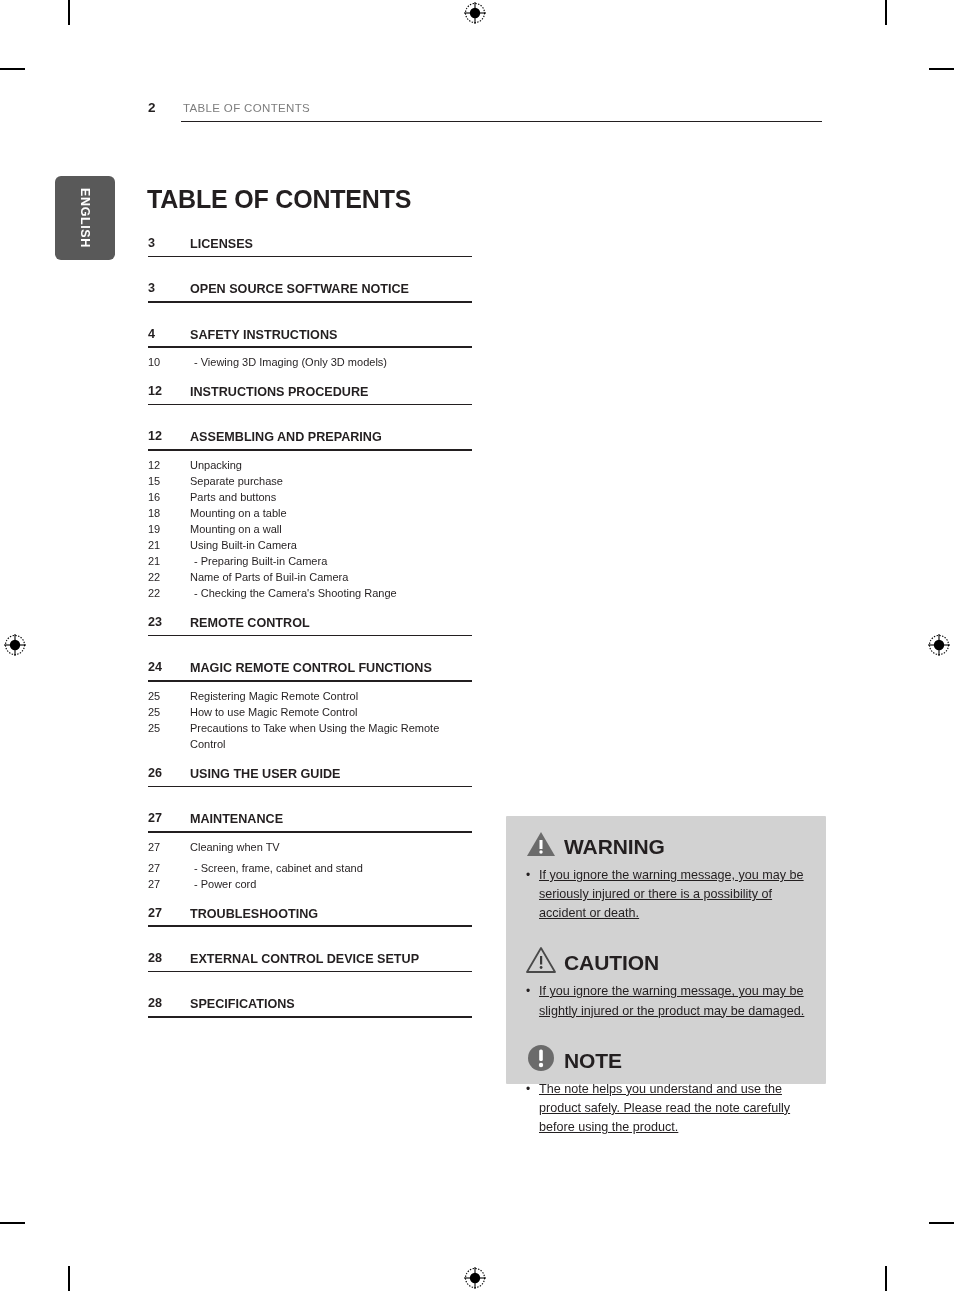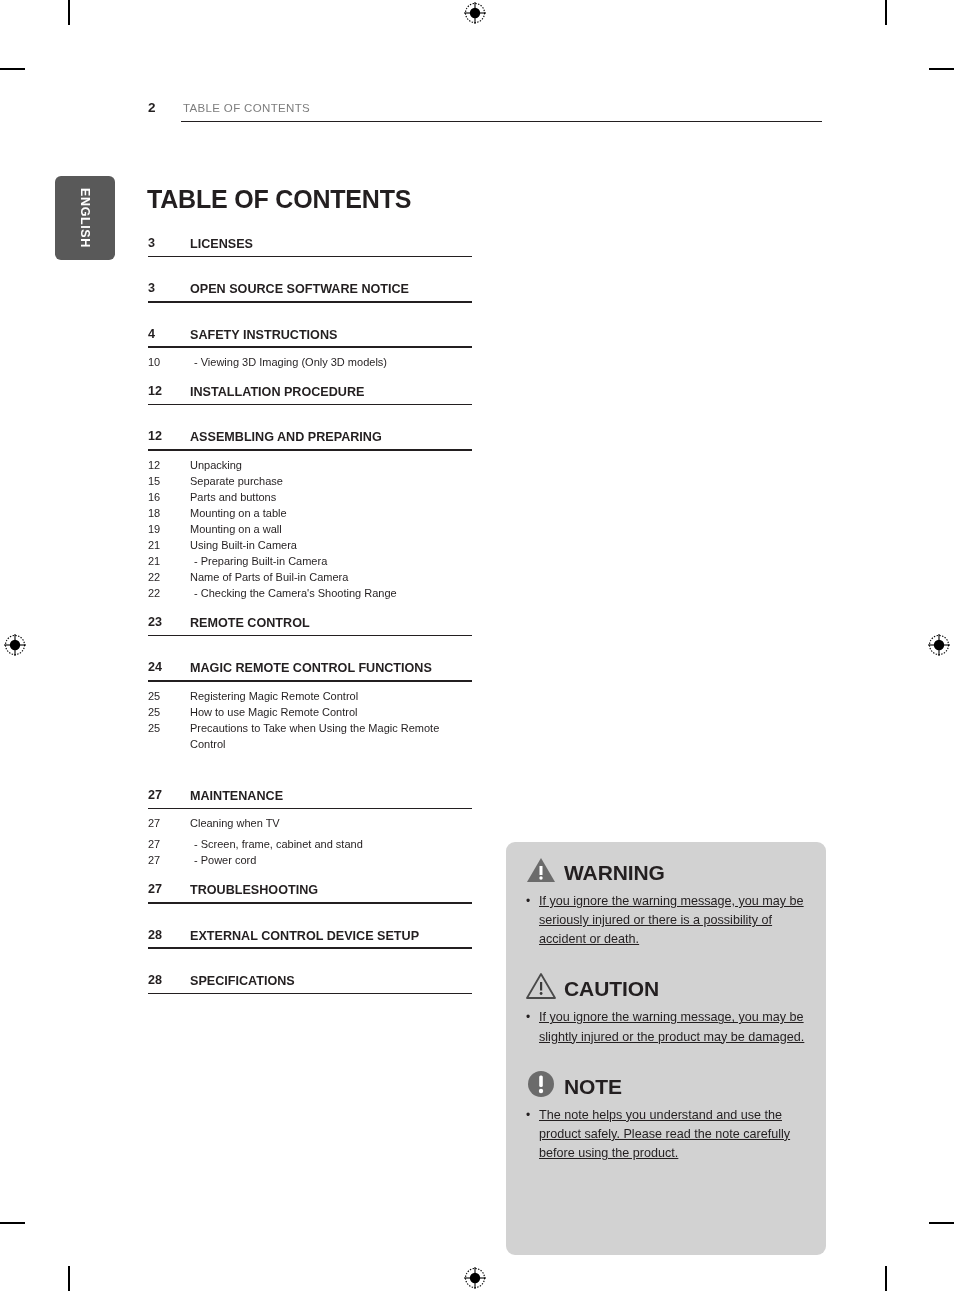--- a/index.html
+++ b/index.html
@@ -141,26 +141,25 @@
   .sub-item.loose { padding-top: 5px; }
   .gap-14 { height: 14px; }
   .gap-22 { height: 22px; }
 
   
   #notice-box {
     position: absolute;
     left: 506px;
     top: 816px;
     width: 320px;
-    height: 413px;
+    height: 268px;
     background: #d2d2d2;
-    border-radius: 9px;
+    border-radius: 1px;
     box-sizing: border-box;
     padding: 12px 20px 16px 20px;
-    margin-top: 26px;
   }
   .notice-head {
     display: flex;
     align-items: center;
     gap: 8px;
     height: 36px;
   }
   .notice-head .icon { flex: 0 0 auto; display: block; }
   .notice-head .word {
     font-size: 21px;
@@ -269,21 +268,21 @@
         <div class="sub-item dash">
           <span class="num">10</span>
           <span class="label">-  Viewing 3D Imaging (Only 3D models)</span>
         </div>
       </div>
     </div>
     <div class="gap-14"></div>
     <div class="toc-section">
       <div class="sec-head">
         <span class="num">12</span>
-        <span class="label">INSTALLATION PROCEDURE</span>
+        <span class="label">INSTRUCTIONS PROCEDURE</span>
       </div>
       <div class="sec-rule"></div>
     </div>
     <div class="gap-22"></div>
     <div class="toc-section">
       <div class="sec-head">
         <span class="num">12</span>
         <span class="label">ASSEMBLING AND PREPARING</span>
       </div>
       <div class="sec-rule"></div>
@@ -350,20 +349,27 @@
           <span class="num">25</span>
           <span class="label">How to use Magic Remote Control</span>
         </div>
         <div class="sub-item">
           <span class="num">25</span>
           <span class="label">Precautions to Take when Using the Magic Remote Control</span>
         </div>
       </div>
     </div>
     <div class="gap-14"></div>
+    <div class="toc-section">
+      <div class="sec-head">
+        <span class="num">26</span>
+        <span class="label">USING THE USER GUIDE</span>
+      </div>
+      <div class="sec-rule"></div>
+    </div>
     <div class="gap-22"></div>
     <div class="toc-section">
       <div class="sec-head">
         <span class="num">27</span>
         <span class="label">MAINTENANCE</span>
       </div>
       <div class="sec-rule"></div>
       <div class="sub-list">
         <div class="sub-item">
           <span class="num">27</span>

